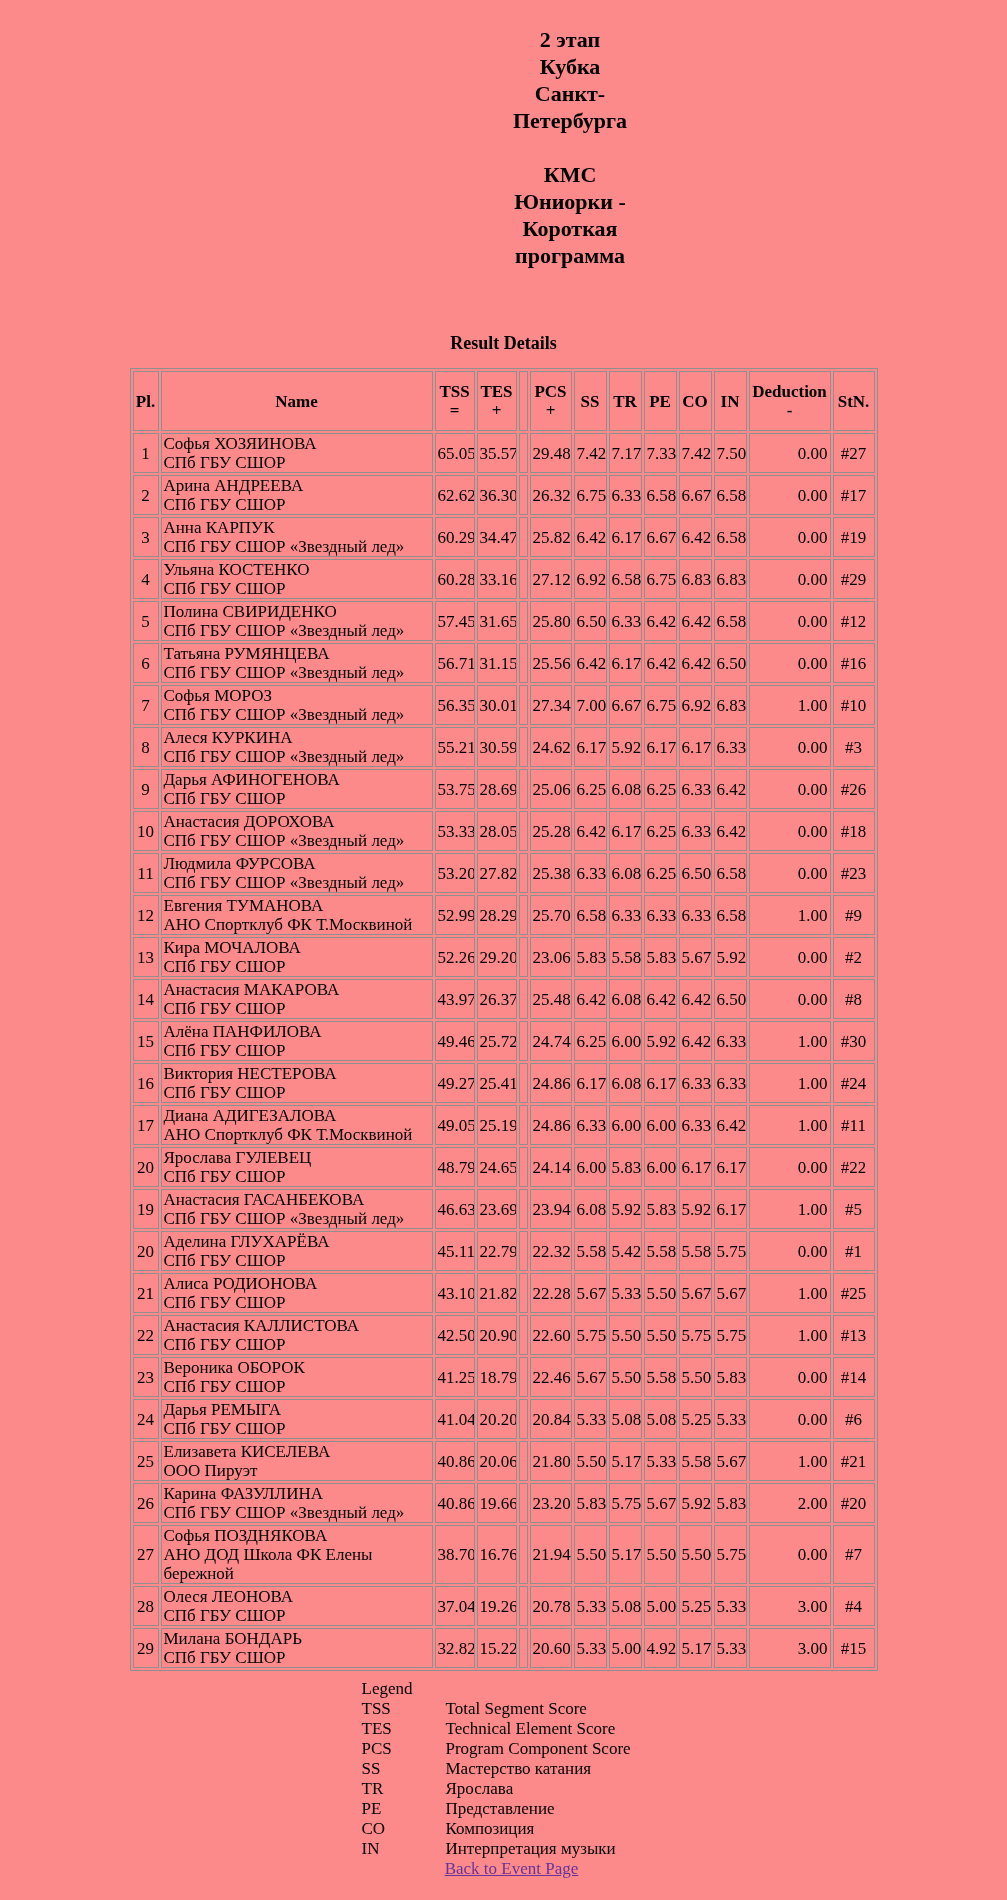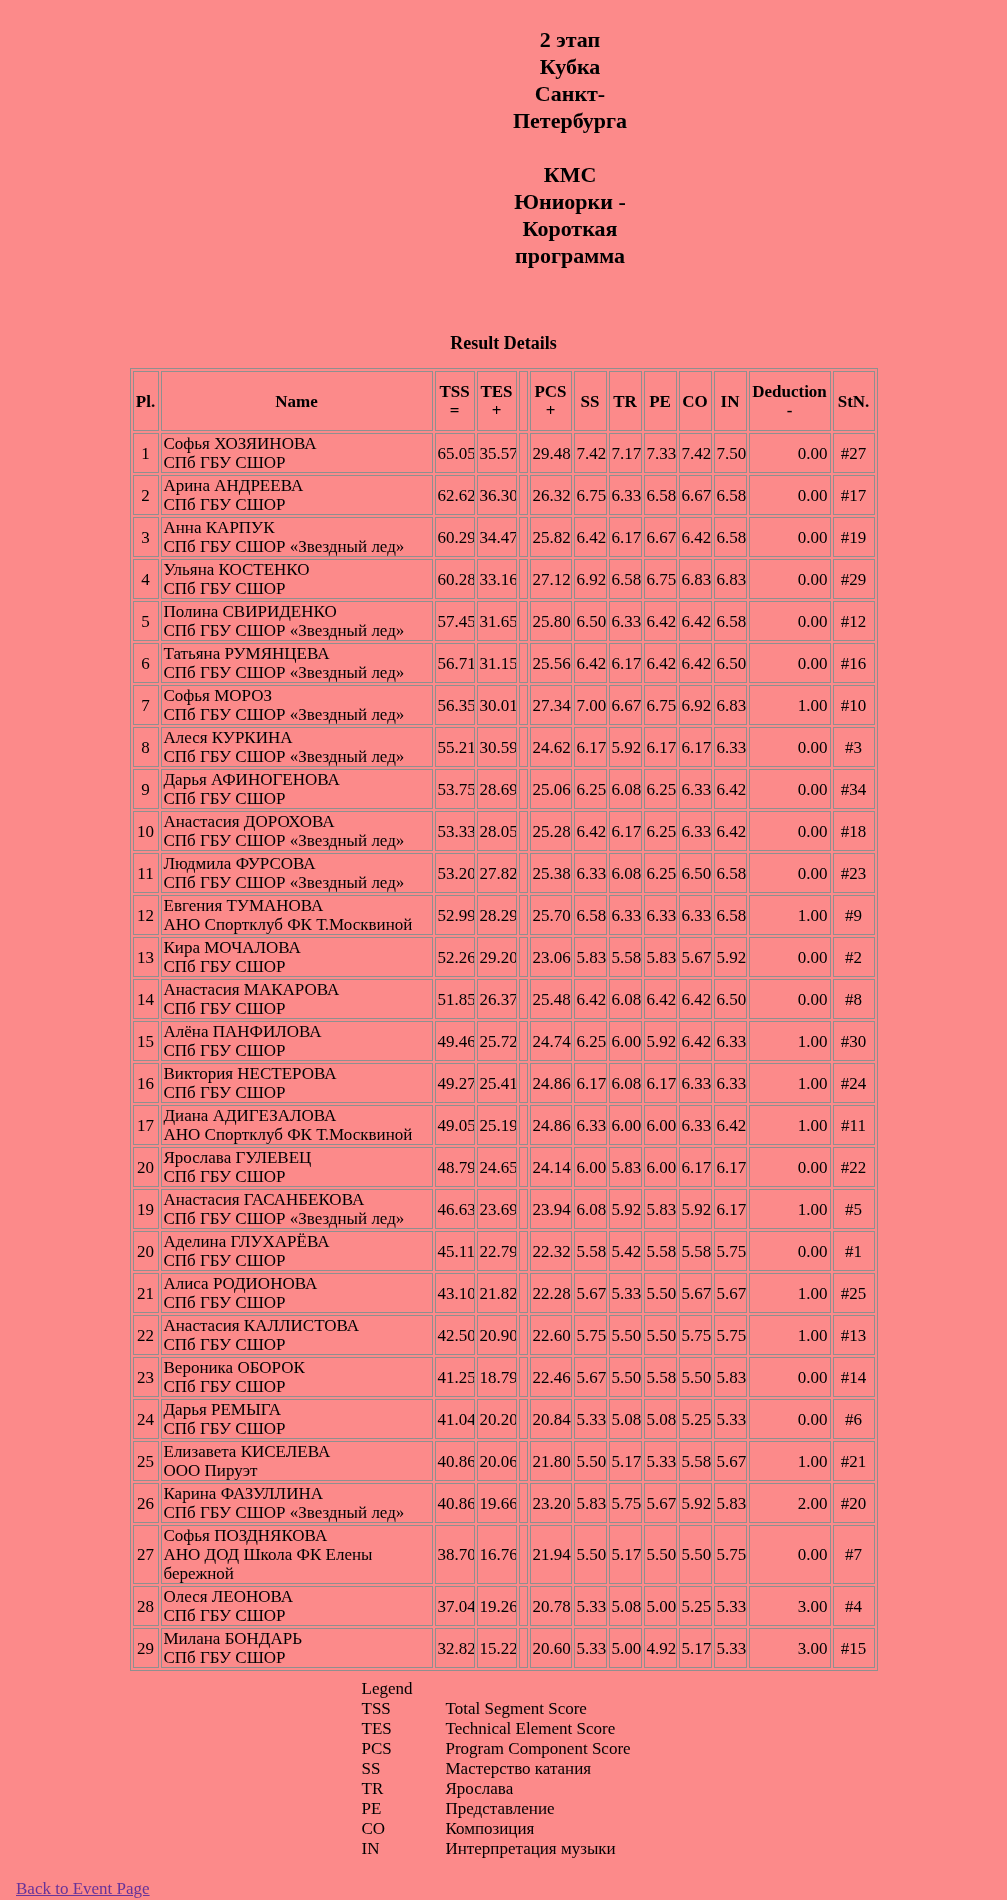--- a/index.html
+++ b/index.html
@@ -80,21 +80,21 @@
   .legend td{
     font-size:17px;
     line-height:20px;
     padding:0;
     vertical-align:top;
   }
   .legend .abbr{width:84px;margin-top:47px;}
   .legend .desc{width:200px;margin-top:27px;}
 
   
-  .back-line{text-align:left;margin-top:20px;padding-left:16px;}
+  .back-line{text-align:center;padding-left:16px;}
   .back-line a{color:#663399;font-size:17px;text-decoration:underline;}
   .created-line{text-align:center;margin-top:16px;}
   .created-line a{color:#0000ee;font-size:13px;font-weight:normal;text-decoration:underline;}
 </style>
 </head>
 <body>
 
 <div class="page">
 
   <div class="title-block title-event">2 этап
@@ -357,21 +357,21 @@
           <td class="c-num">53.75</td>
           <td class="c-num">28.69</td>
           <td class="c-gap"></td>
           <td class="c-num">25.06</td>
           <td class="c-num">6.25</td>
           <td class="c-num">6.08</td>
           <td class="c-num">6.25</td>
           <td class="c-num">6.33</td>
           <td class="c-num">6.42</td>
           <td class="c-ded">0.00</td>
-          <td class="c-stn">#34</td>
+          <td class="c-stn">#26</td>
         </tr>
 
         <tr>
           <td class="c-pl">10</td>
           <td class="c-name">
             <div>Анастасия ДОРОХОВА</div>
             <div>СПб ГБУ СШОР «Звездный лед»</div>
           </td>
           <td class="c-num">53.33</td>
           <td class="c-num">28.05</td>
@@ -442,21 +442,21 @@
           <td class="c-ded">0.00</td>
           <td class="c-stn">#2</td>
         </tr>
 
         <tr>
           <td class="c-pl">14</td>
           <td class="c-name">
             <div>Анастасия МАКАРОВА</div>
             <div>СПб ГБУ СШОР</div>
           </td>
-          <td class="c-num">51.85</td>
+          <td class="c-num">43.97</td>
           <td class="c-num">26.37</td>
           <td class="c-gap"></td>
           <td class="c-num">25.48</td>
           <td class="c-num">6.42</td>
           <td class="c-num">6.08</td>
           <td class="c-num">6.42</td>
           <td class="c-num">6.42</td>
           <td class="c-num">6.50</td>
           <td class="c-ded">0.00</td>
           <td class="c-stn">#8</td>

